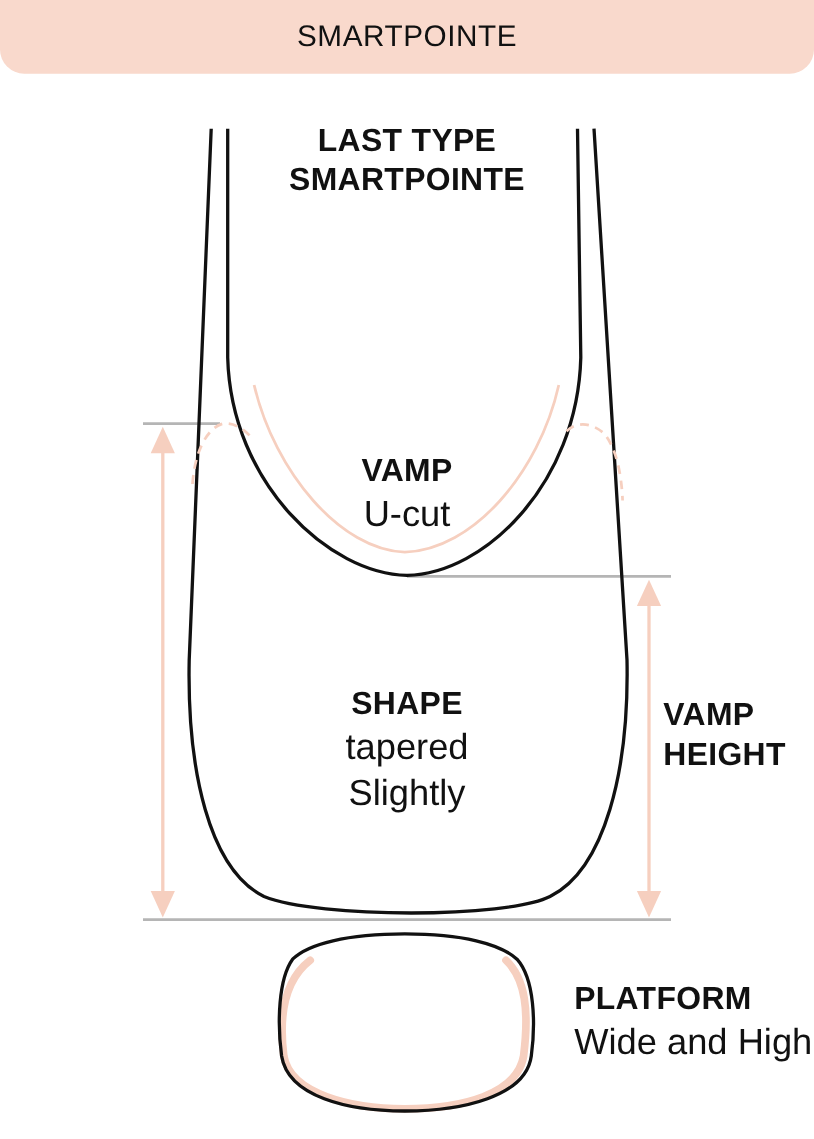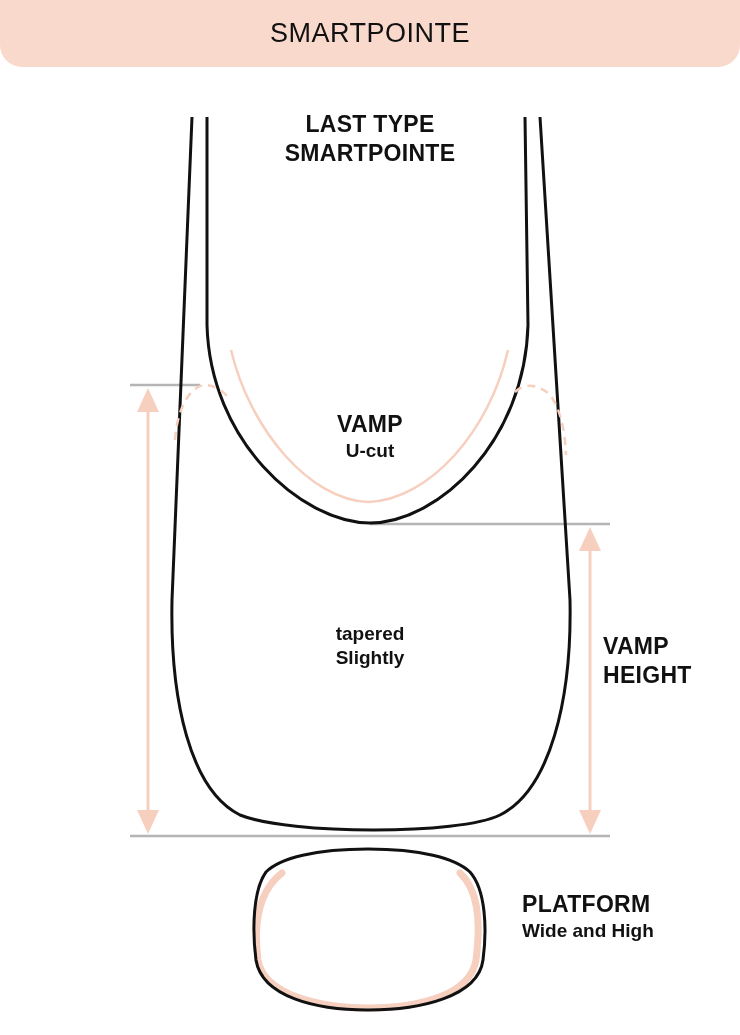--- a/index.html
+++ b/index.html
@@ -5,22 +5,22 @@
     html, body { margin: 0; padding: 0; background: #ffffff; }
     body { width: 740px; height: 1035px; position: relative; overflow: hidden; font-family: "Liberation Sans", "DejaVu Sans", sans-serif; color: #111; }
     .header {
       position: absolute; left: 0; top: 0; width: 740px; height: 67px;
       background: #f9d9cc; border-radius: 0 0 22px 22px;
       display: flex; align-items: center; justify-content: center;
     }
     .header span { font-size: 27px; letter-spacing: 0.5px; color: #111; font-weight: 400; }
     svg.diagram { position: absolute; left: 0; top: 0; }
     .label { position: absolute; line-height: 1.25; }
-    .label .bold { font-weight: 700; font-size: 23px; display: block; letter-spacing: 0.3px; }
-    .label .reg { font-weight: 700; font-size: 19px; display: block; }
+    .label .bold { font-weight: 700; font-size: 29px; display: block; letter-spacing: 0.3px; }
+    .label .reg { font-weight: 400; font-size: 33px; display: block; }
     .center { text-align: center; }
     .right-align { text-align: right; }
   </style>
 </head>
 <body>
 
 <div class="header">
   <span>SMARTPOINTE</span>
 </div>
 
@@ -64,20 +64,21 @@
 
 <div class="label center" style="left:300px; top:410px; width:140px;">
   <span class="bold">VAMP</span>
   <span class="reg">U-cut</span>
 </div>
 
 <div class="label right-align" style="left:10px; top:550px; width:122px;">
 </div>
 
 <div class="label center" style="left:290px; top:622px; width:160px;">
+  <span class="bold">SHAPE</span>
   <span class="reg">tapered</span>
   <span class="reg">Slightly</span>
 </div>
 
 <div class="label" style="left:603px; top:632px; width:135px;">
   <span class="bold">VAMP</span>
   <span class="bold">HEIGHT</span>
 </div>
 
 <div class="label" style="left:504px; top:890px; width:230px;margin-left:18px;">

